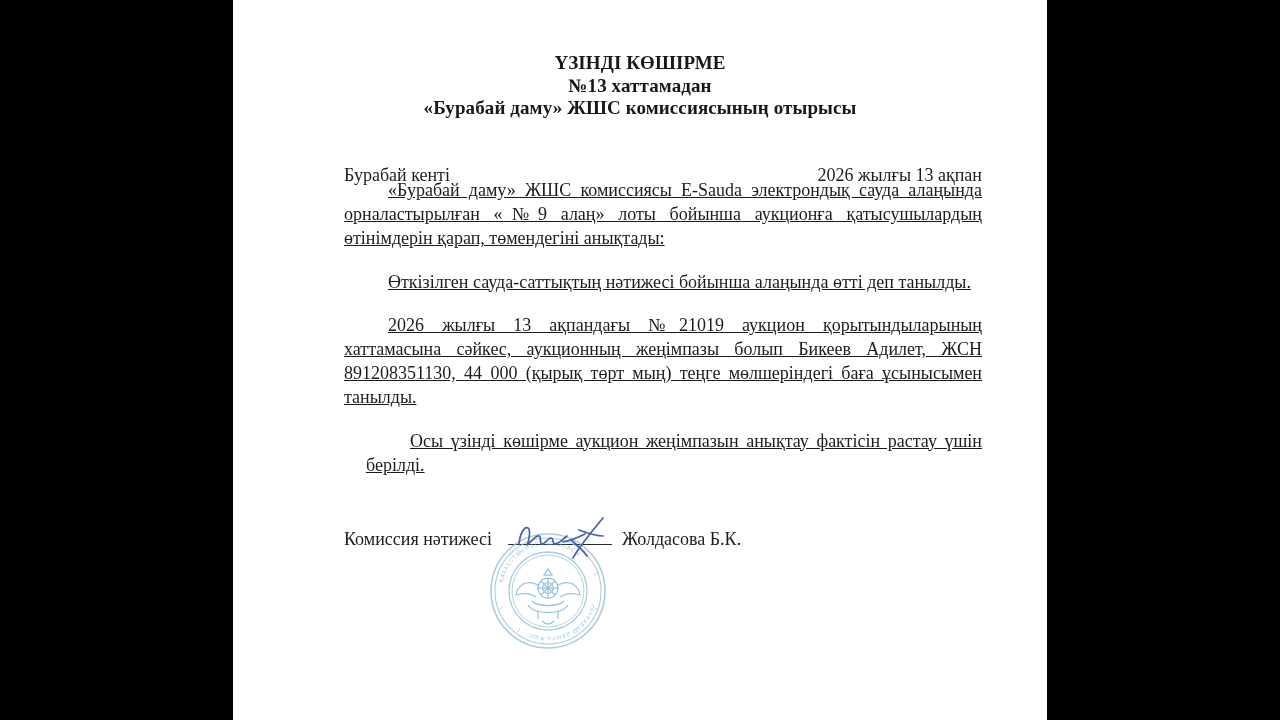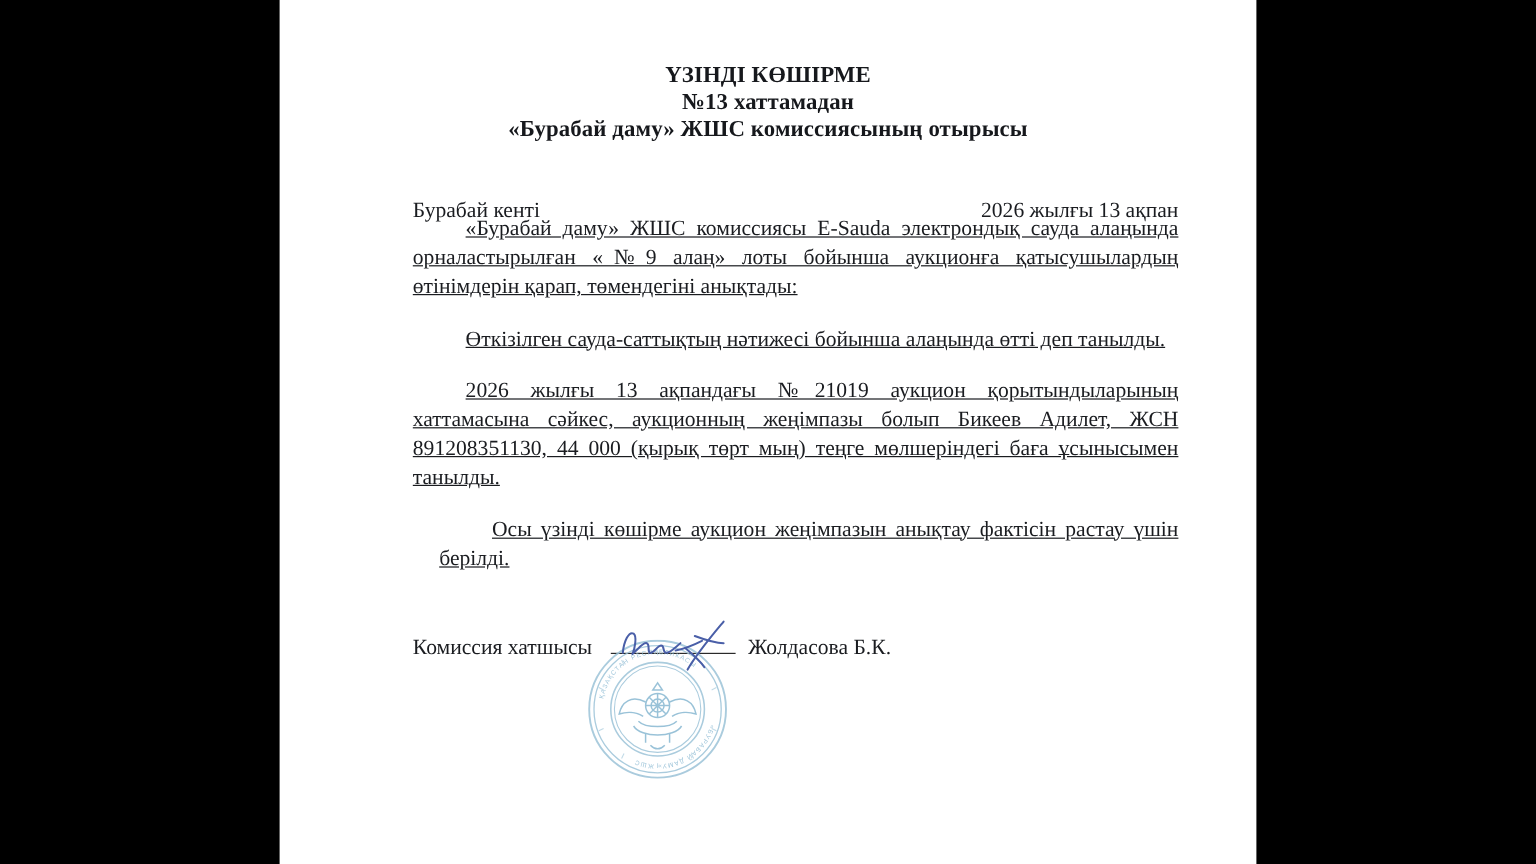--- a/index.html
+++ b/index.html
@@ -144,21 +144,21 @@
       </div>
 
       <div class="body-block">
         <p class="para">«Бурабай даму» ЖШС комиссиясы E-Sauda электрондық сауда алаңында орналастырылған «№9 алаң» лоты бойынша аукционға қатысушылардың өтінімдерін қарап, төмендегіні анықтады:</p>
         <p class="para">Өткізілген сауда-саттықтың нәтижесі бойынша алаңында өтті деп танылды.</p>
         <p class="para">2026 жылғы 13 ақпандағы №21019 аукцион қорытындыларының хаттамасына сәйкес, аукционның жеңімпазы болып Бикеев Адилет, ЖСН 891208351130, 44 000 (қырық төрт мың) теңге мөлшеріндегі баға ұсынысымен танылды.</p>
         <p class="para">Осы үзінді көшірме аукцион жеңімпазын анықтау фактісін растау үшін берілді.</p>
       </div>
 
       <div class="sign-row">
-        <span class="sign-role">Комиссия хатшысы</span><span class="sign-rule"></span><span class="sign-name">Жолдасова Б.К.</span>
+        <span class="sign-role">Комиссия нәтижесі</span><span class="sign-rule"></span><span class="sign-name">Жолдасова Б.К.</span>
       </div>
 
       <div class="stamp-wrap">
         <svg class="stamp-svg" viewBox="0 0 152 120" xmlns="http://www.w3.org/2000/svg">
           <g stroke="#9cc3d8" fill="none" opacity="0.85">
             <circle cx="76" cy="58" r="57" stroke-width="1.6"></circle>
             <circle cx="76" cy="58" r="53" stroke-width="1.1"></circle>
             <circle cx="76" cy="58" r="39" stroke-width="1.3"></circle>
             <circle cx="76" cy="58" r="36" stroke-width="0.9"></circle>
           </g>

